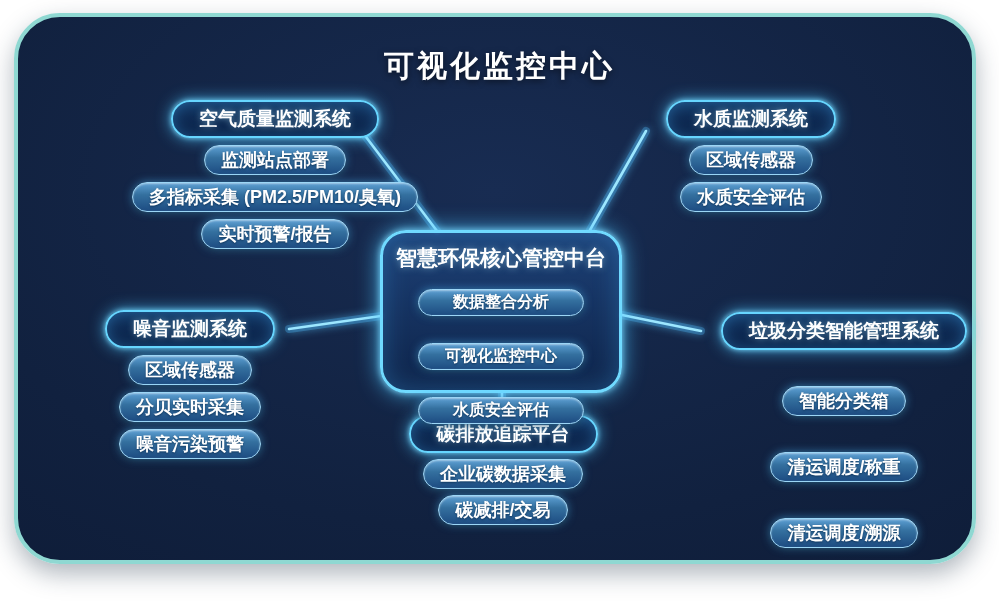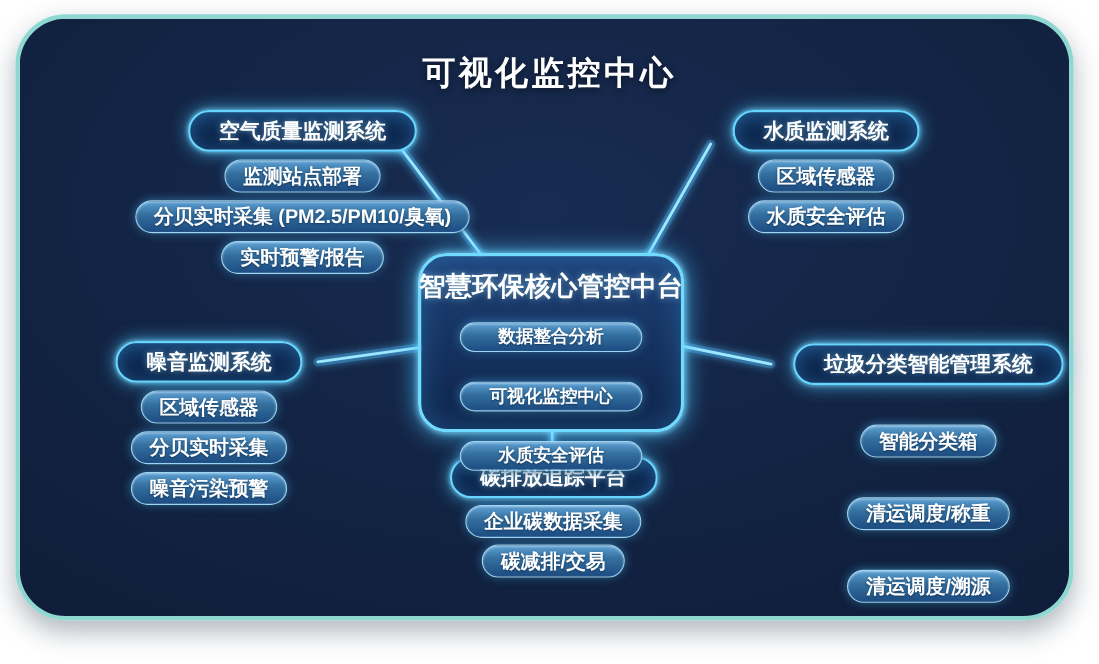--- a/index.html
+++ b/index.html
@@ -59,21 +59,21 @@
 
   .center-node {
     position: absolute; left: 380px; top: 230px; width: 242px; height: 163px;
     border-radius: 26px; border: 3px solid #70daff;
     background: linear-gradient(180deg, rgba(30, 68, 124, 0.88) 0%, rgba(14, 36, 74, 0.94) 100%);
     box-shadow: 0 0 22px rgba(77, 200, 255, 0.85), 0 0 6px rgba(160, 232, 255, 0.9),
                 inset 0 0 26px rgba(70, 180, 255, 0.30);
     display: flex; flex-direction: column; align-items: center;
   }
   .center-title {
-    margin-top: 11px; color: #ffffff; font-size: 24px; font-weight: bold; white-space: nowrap;
+    margin-top: 11px; color: #ffffff; font-size: 21px; font-weight: bold; white-space: nowrap;
     text-shadow: 0 0 7px rgba(170, 235, 255, 0.55);
     text-align: center;
   }
   .center-divider {
     width: 192px; height: 2px; margin: 7px 0 10px 0; border-radius: 1px;
     background: linear-gradient(90deg, rgba(150,220,255,0.15), rgba(165,228,255,0.9), rgba(150,220,255,0.15));
     box-shadow: 0 0 5px rgba(120, 210, 255, 0.7);
   }
   .center-pills { display: flex; flex-direction: column; align-items: center; gap: 27px; }
   .center-pill {
@@ -105,21 +105,21 @@
     <line class="core" x1="622" y1="315" x2="701" y2="331"></line>
     <line class="halo" x1="502" y1="393" x2="502" y2="419"></line>
     <line class="core" x1="502" y1="393" x2="502" y2="419"></line>
   </svg>
 
   <div class="diagram-title">可视化监控中心</div>
 
   <div class="group g-air">
     <div class="header-pill">空气质量监测系统</div>
     <div class="sub-pill">监测站点部署</div>
-    <div class="sub-pill">分贝实时采集 (PM2.5/PM10/臭氧)</div>
+    <div class="sub-pill">多指标采集 (PM2.5/PM10/臭氧)</div>
     <div class="sub-pill">实时预警/报告</div>
   </div>
 
   <div class="group g-water">
     <div class="header-pill">水质监测系统</div>
     <div class="sub-pill">区域传感器</div>
     <div class="sub-pill">水质安全评估</div>
   </div>
 
   <div class="group g-noise">

